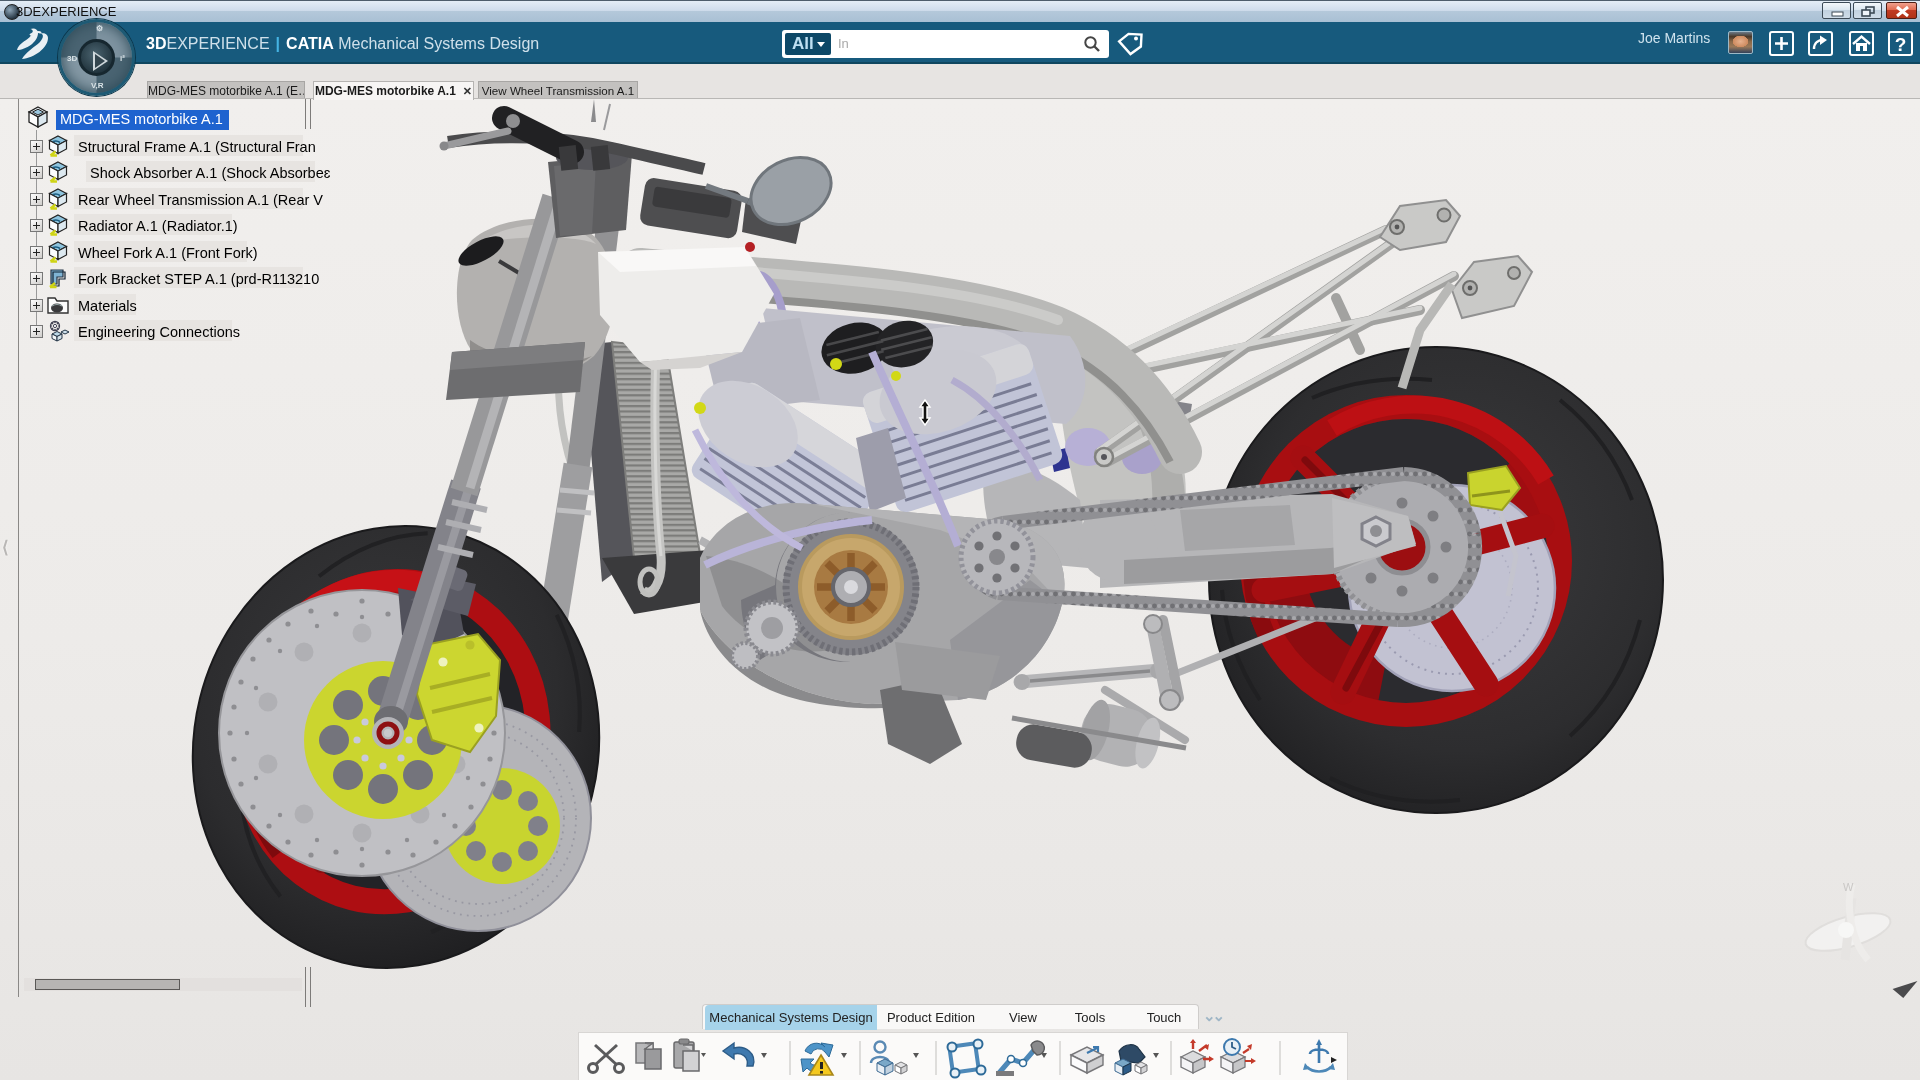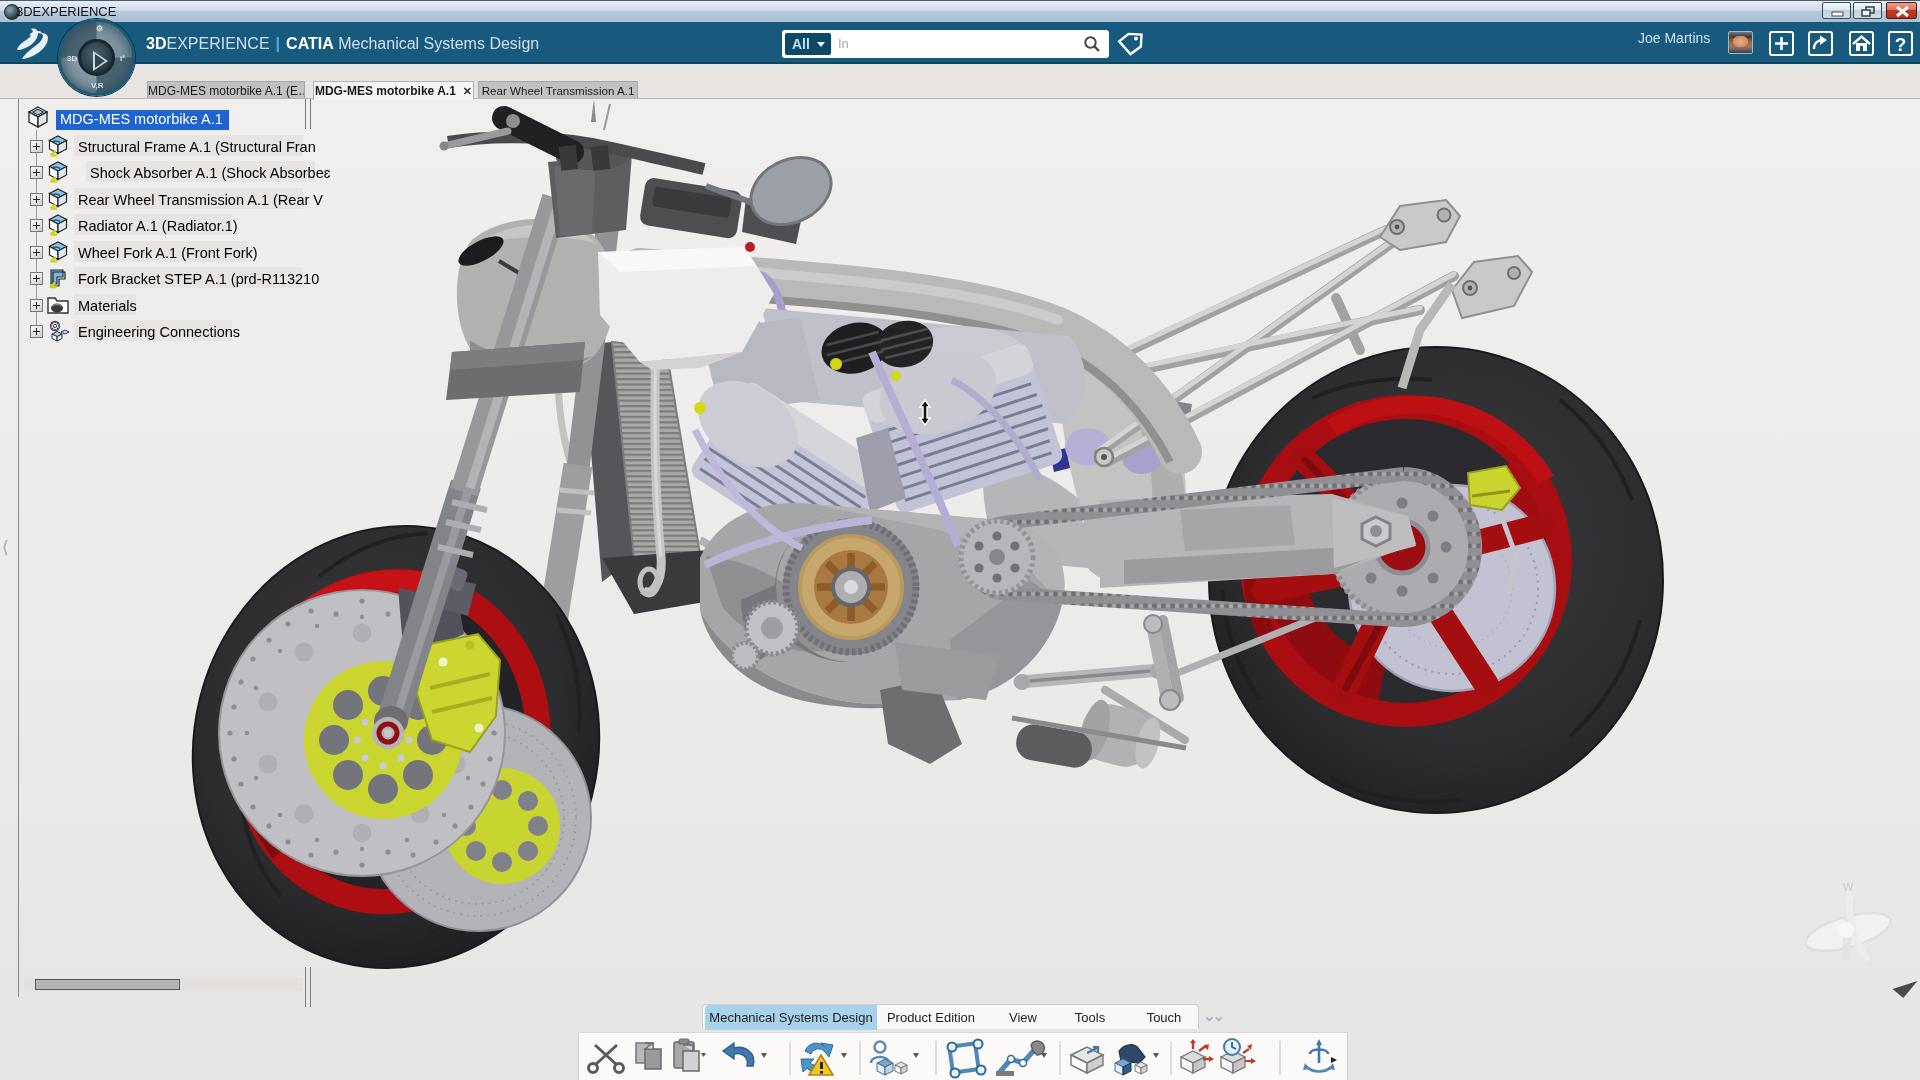--- a/index.html
+++ b/index.html
@@ -16,21 +16,21 @@
 #wmin{left:1822px;} #wmax{left:1853px;}
 #wclose{position:absolute;top:2px;left:1886px;height:17px;width:31px;border:1px solid #4d1d15;border-radius:2px;
  background:linear-gradient(#f0a18e 0%,#e06a50 45%,#c03a22 50%,#b03318 100%);}
 .wbtn span,#wclose span{position:absolute;left:0;top:0;width:100%;height:100%;}
 #header{position:absolute;left:0;top:22px;width:1920px;height:42px;background:#175a7d;border-bottom:2px solid #0f465f;}
 #brand{position:absolute;left:146px;top:35px;font-size:16px;color:#cfe0ea;letter-spacing:0;white-space:nowrap;}
 #brand b{color:#fff;}
 #brand .sep{color:#45b4e4;font-weight:bold;padding:0 6px;}
 #searchbox{position:absolute;left:782px;top:30px;width:327px;height:28px;background:#fff;border-radius:3px;}
 #allbtn{position:absolute;left:3px;top:3px;width:46px;height:22px;background:#0d4867;border-radius:2px;
- color:#bfe0f2;font-size:14px;font-weight:bold;line-height:22px;text-align:left;padding-left:7px;}
+ color:#bfe0f2;font-size:17px;font-weight:bold;line-height:22px;text-align:left;padding-left:7px;}
 #allbtn:after{content:"";position:absolute;right:6px;top:9px;border:4px solid transparent;border-top:5px solid #fff;}
 #searchbox .in{position:absolute;left:56px;top:6px;color:#aaa;font-size:13px;}
 #sglass{position:absolute;right:8px;top:5px;width:18px;height:18px;}
 #tagicon{position:absolute;left:1117px;top:32px;width:26px;height:24px;}
 #username{position:absolute;left:1638px;top:30px;width:80px;font-size:14px;color:#cfe3ee;}
 #avatar{position:absolute;left:1728px;top:31px;width:25px;height:23px;border:1px solid #9db8c6;border-radius:2px;
  background:radial-gradient(ellipse 60% 50% at 50% 45%,#e8b28e 0%,#cd8a5e 55%,rgba(0,0,0,0) 56%),
  linear-gradient(180deg,#6a7a88 0%,#4a3828 22%,#8a6848 45%,#9a7858 70%,#33415a 100%);}
 .hicon{position:absolute;top:31px;width:25px;height:25px;border:2px solid #fff;border-radius:3px;color:#fff;
  text-align:center;font-weight:bold;}
@@ -161,21 +161,21 @@
     </svg></div>
 <div class="hicon" id="ic-home"><svg width="21" height="21">
       <path d="M2 11 L10.5 3.5 L19 11" fill="none" stroke="#fff" stroke-width="2.4"></path>
       <path d="M5 10 V18 H9 V13 H12 V18 H16 V10" fill="#fff"></path>
     </svg></div>
 <div class="hicon" id="ic-help">?</div>
 
 <div id="tabstrip">
  <div class="tab" id="tab1">MDG-MES motorbike A.1 (E…</div>
  <div class="tab" id="tab2">MDG-MES motorbike A.1<span class="x">✕</span></div>
- <div class="tab" id="tab3">Rear Wheel Transmission A.1</div>
+ <div class="tab" id="tab3">View Wheel Transmission A.1</div>
 </div>
 <div id="tabline"></div>
 
 <div id="content">
  <svg id="bike" width="1920" height="981" viewBox="0 99 1920 981" style="position:absolute;left:0;top:0;">
   <defs>
     <radialGradient id="tireF" cx="42%" cy="40%" r="62%">
       <stop offset="0%" stop-color="#39393b"></stop>
           <stop offset="72%" stop-color="#2c2c2e"></stop>
           <stop offset="100%" stop-color="#202022"></stop>

